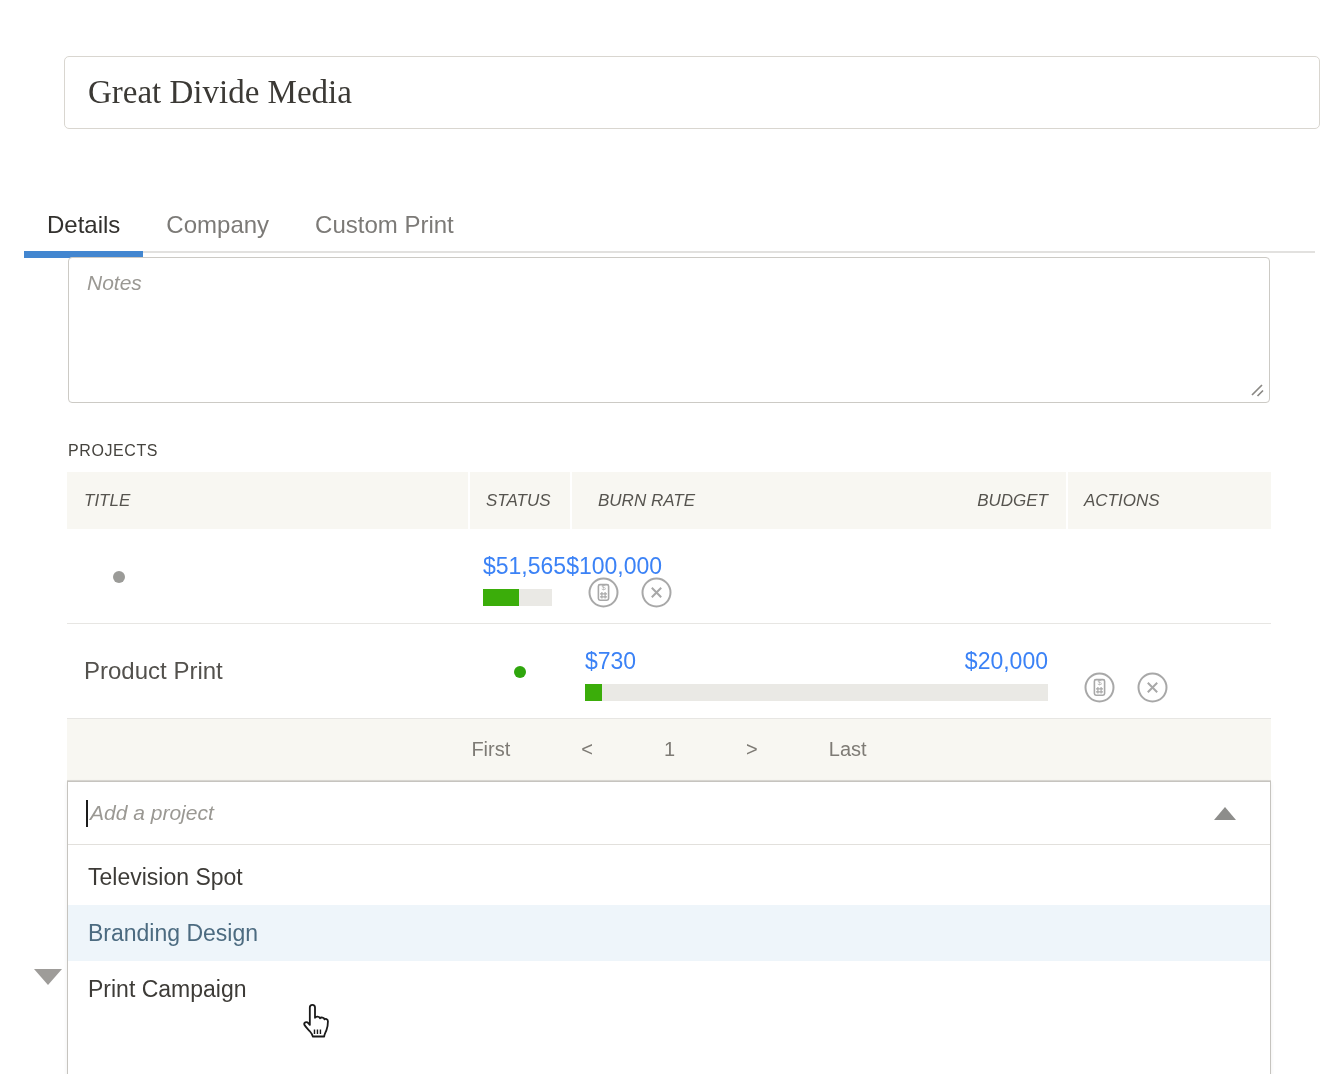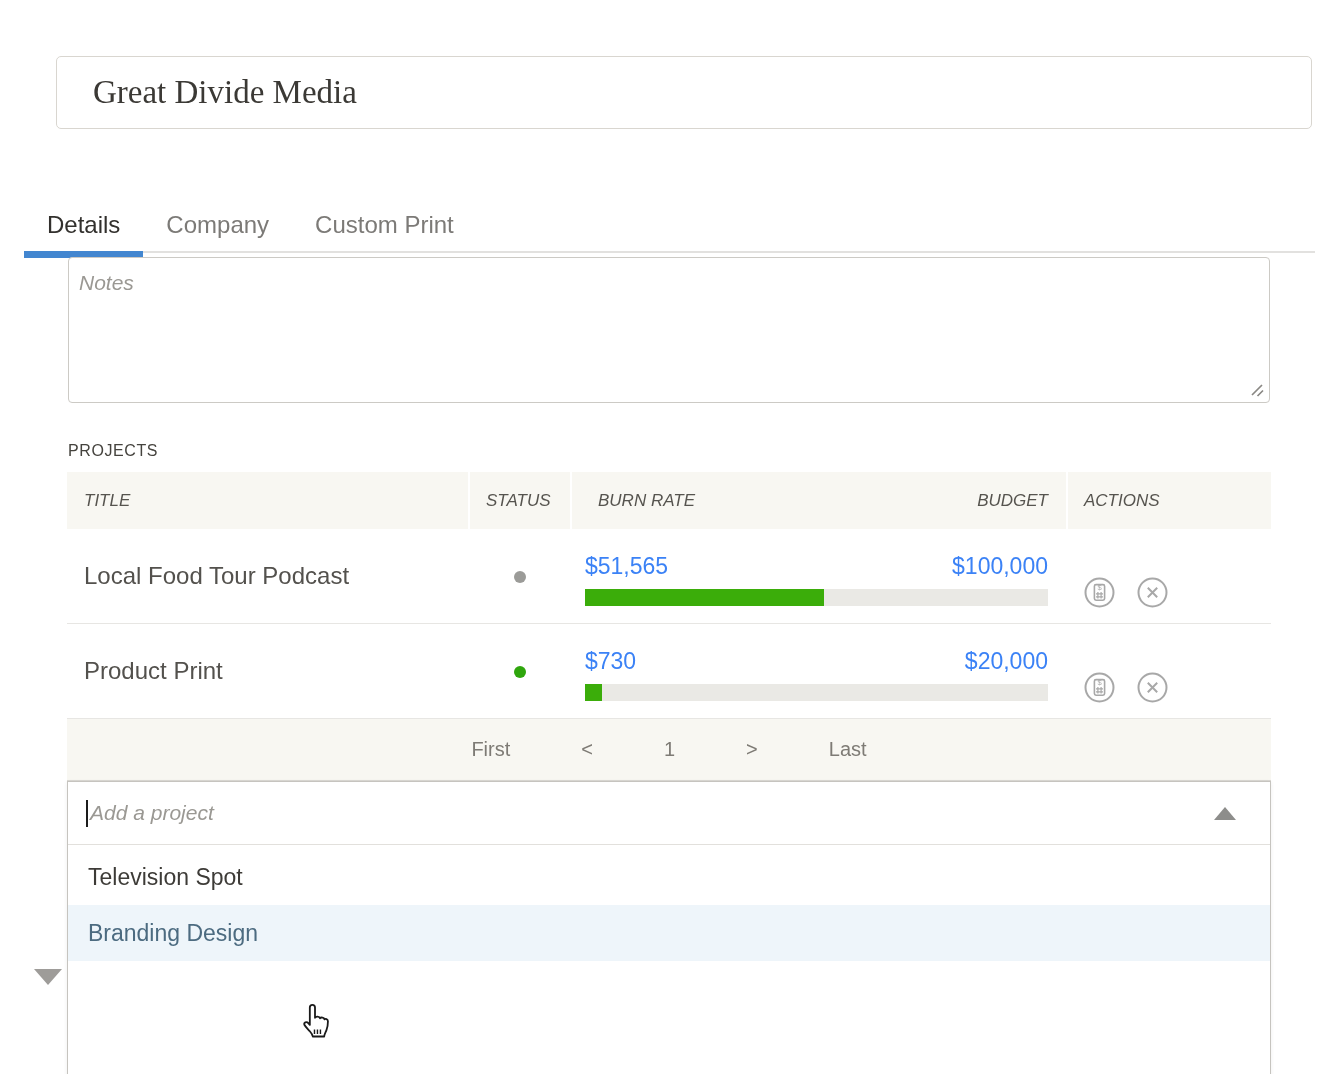--- a/index.html
+++ b/index.html
@@ -5,44 +5,44 @@
   * { margin:0; padding:0; box-sizing:border-box; }
   html,body { background:#ffffff; }
   #page {
     position:relative; width:1339px; height:1074px;
     background:#fff; overflow:hidden;
     font-family:"Liberation Sans", sans-serif;
     color:#3f3d3a;
   }
   
   .title-input {
-    position:absolute; left:56px; top:56px; width:1256px; height:73px;
+    position:absolute; left:64px; top:56px; width:1256px; height:73px;
     border:1px solid #d9d6d0; border-radius:5px; background:#fff;
-    display:flex; align-items:center; padding-left:36px;
+    display:flex; align-items:center; padding-left:23px;
     font-family:"Liberation Serif", serif; font-size:33px; color:#3b3935;
   }
   
   .tabbar {
     position:absolute; left:24px; top:206px; width:1291px; height:47px;
     display:flex; align-items:flex-end; border-bottom:2px solid #e2e1df;
   }
   .tab {
     padding:0 23px 12px 23px; font-size:24px; color:#7c7a77; cursor:pointer;
     position:relative;
   }
   .tab.active { color:#32302d; }
   .tab.active::after {
     content:""; position:absolute; left:0; right:0; bottom:-7px; height:7px;
     background:#4286d0;
   }
   
   .notes-wrap { position:absolute; left:68px; top:257px; width:1202px; height:146px; }
   .notes-wrap textarea {
     width:100%; height:100%; resize:none; border:1px solid #cccac5; border-radius:4px;
-    padding:13px 10px; font-family:"Liberation Sans", sans-serif;
+    padding:13px 18px; font-family:"Liberation Sans", sans-serif;
     font-size:21px; color:#3f3d3a; background:#fff; outline:none;
   }
   .notes-wrap textarea::placeholder { color:#9a9893; font-style:italic; }
   .resize-grip { position:absolute; right:5px; bottom:5px; pointer-events:none; }
   
   .section-label {
     position:absolute; left:68px; top:442px; font-size:16px; color:#45433e;
     letter-spacing:0.6px;
   }
   .ptable { position:absolute; left:67px; top:472px; width:1204px; }
@@ -135,21 +135,20 @@
       <div class="cell c-title">TITLE</div>
       <div class="cell c-status">STATUS</div>
       <div class="cell c-burn">
         <span>BURN RATE</span>
         <span>BUDGET</span>
       </div>
       <div class="cell c-actions">ACTIONS</div>
     </div>
 
     <div class="prow pbody">
-      <div class="c-title">Local Food Tour Podcast</div>
       <div class="c-status">
         <span class="status-dot" style="background-color: rgb(155, 155, 152);"></span>
       </div>
       <div class="c-burn-inner">
         <div class="money-line">
           <span>$51,565</span>
           <span>$100,000</span>
         </div>
         <div class="progress">
           <div class="fill" style="width: 51.6%;"></div>
@@ -208,20 +207,21 @@
 
   <div class="dropdown">
     <div class="dd-input">
       <span class="caret-bar"></span>
       <span class="dd-placeholder">Add a project</span>
       <span class="dd-arrow"></span>
     </div>
     <div class="dd-list">
       <div class="dd-option">Television Spot</div>
       <div class="dd-option highlighted">Branding Design</div>
+      <div class="dd-option">Print Campaign</div>
     </div>
   </div>
 
   <span class="side-collapse-arrow"></span>
 
   <svg class="hand-cursor" width="38" height="44" viewBox="0 0 28 34">
     <path d="M10 20 L10 6.5 C10 3.8 14 3.8 14 6.5 L14 14.5 C14.3 13.3 17.6 13.3 17.9 14.9
              C18.5 13.9 21.1 14.2 21.3 15.7 C22 15 24 15.4 24 17.2 C24 19.6 23.6 22.3 22.8 24.2
              C22 26 21.2 27.2 21.1 29 L12.3 29 C12.2 27.6 11.3 26.4 10 24.9
              C8.7 23.4 6.6 21.5 5.9 20.1 C5 18.3 7.5 17 8.8 18.6 Z" fill="#ffffff" stroke="#1a1a1a" stroke-width="1.4" stroke-linejoin="round"></path>

